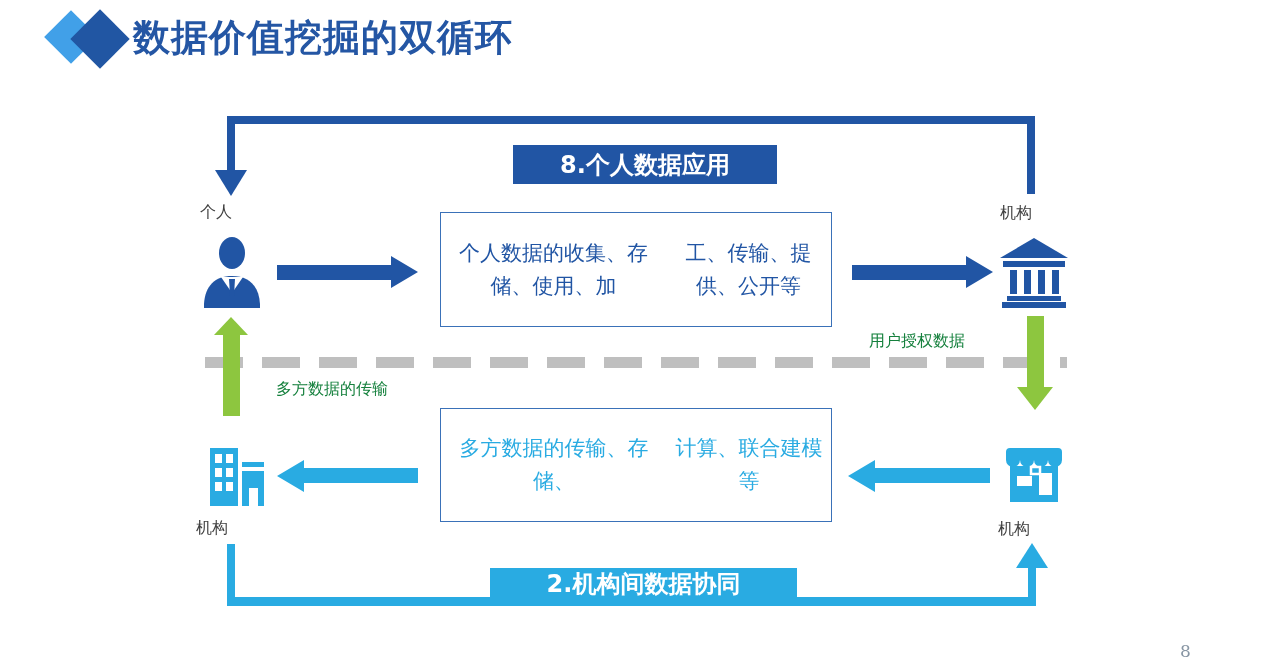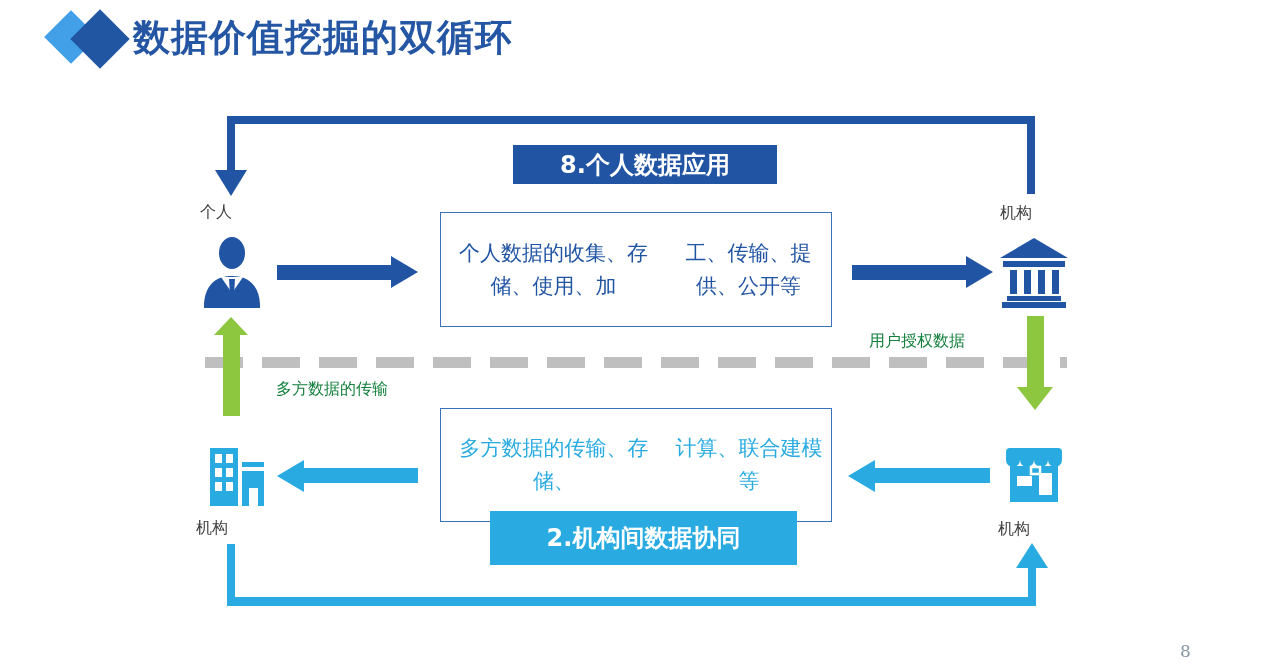--- a/index.html
+++ b/index.html
@@ -18,21 +18,21 @@
   .db{background:#2155A4;}
   .lb{background:#29ABE2;}
 
   
   .tri{position:absolute;width:0;height:0;}
 
   
   .banner{position:absolute;color:#fff;font-weight:700;font-size:24px;text-align:center;
           display:flex;align-items:center;justify-content:center;white-space:nowrap;}
   .banner-top{left:513px;top:145px;width:264px;height:39px;background:#2155A4;}
-  .banner-bottom{left:490px;top:511px;width:307px;height:54px;background:#29ABE2;}
+  .banner-bottom{left:490px;top:568px;width:307px;height:32px;background:#29ABE2;}
 
   
   .cbox{position:absolute;left:440px;width:390px;background:#fff;border:1px solid #3A71B8;
         display:flex;flex-direction:row;align-items:center;justify-content:center;
         text-align:center;font-size:21px;line-height:33px;}
   .cbox-top{top:212px;height:113px;color:#2155A4;}
   .cbox-bottom{top:408px;height:112px;color:#29ABE2;}
 
   
   .nlabel{position:absolute;font-size:16px;color:#404040;white-space:nowrap;}

